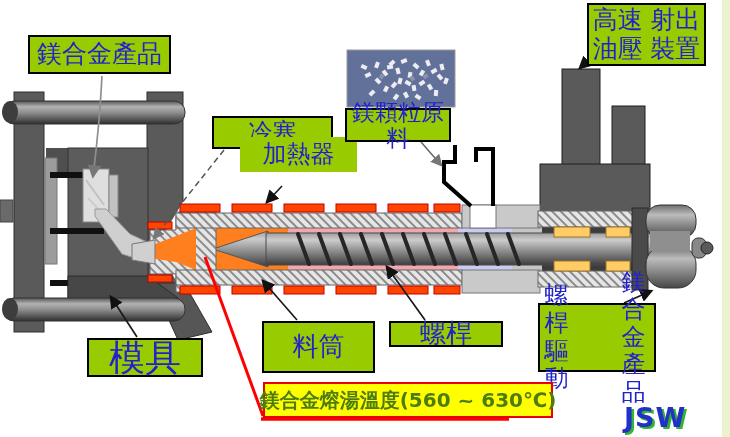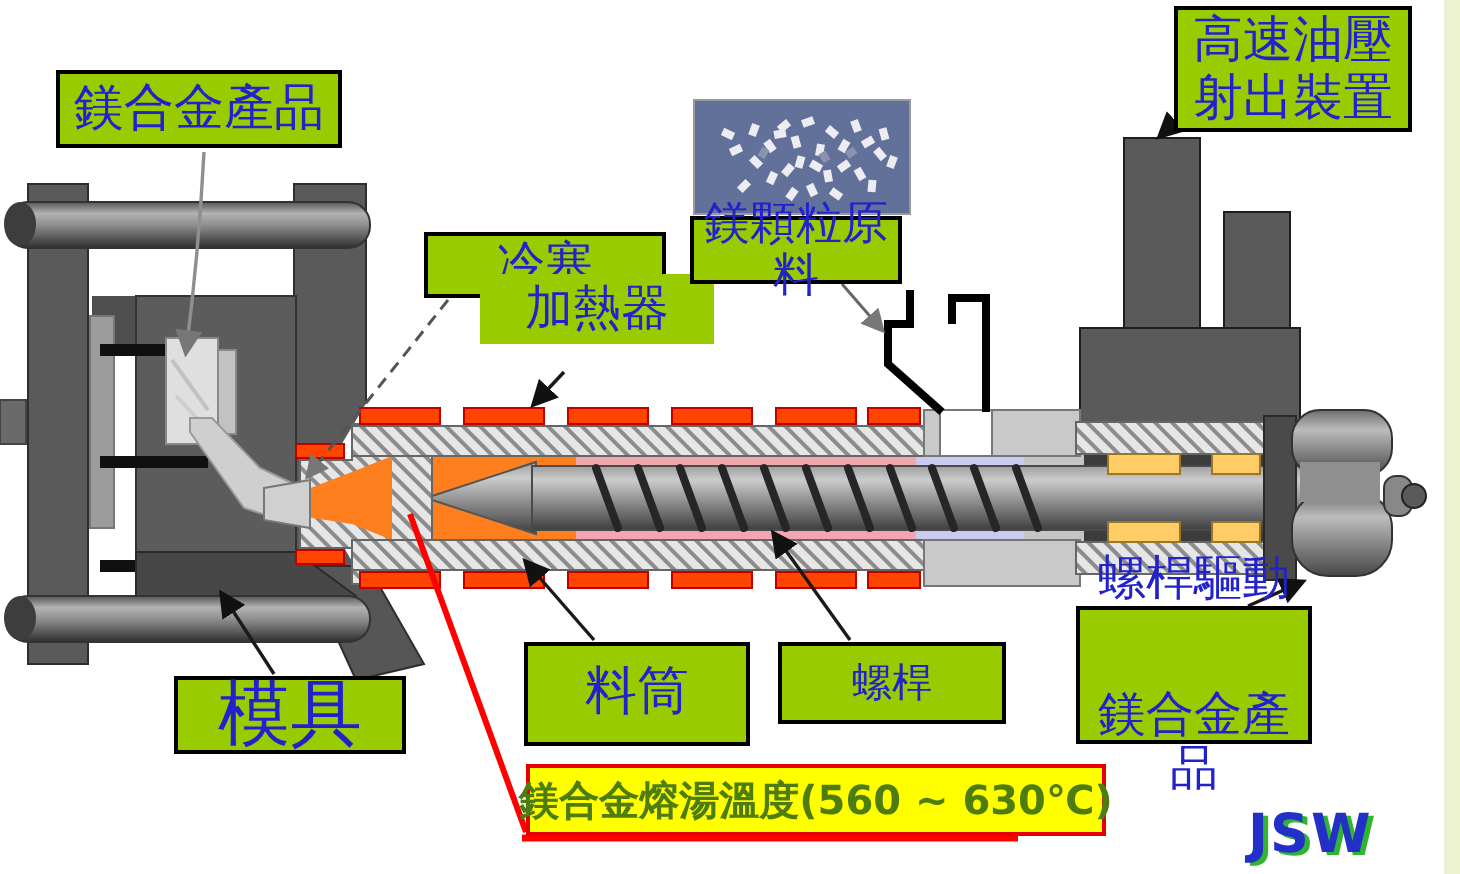--- a/index.html
+++ b/index.html
@@ -1,20 +1,20 @@
 <!DOCTYPE html>
 <html><head>
 <meta charset="utf-8">
 <style>
   html,body{margin:0;padding:0;}
   body{font-family:"DejaVu Sans",sans-serif;background:#fff;}
   .stage{position:relative;width:730px;height:437px;background:#ffffff;overflow:hidden;}
   .stage svg{position:absolute;left:0;top:0;}
   .lbl{position:absolute;background:#99CC00;border:2px solid #000;color:#2222CC;
-       display:flex;flex-direction:column;align-items:center;justify-content:center;
+       display:flex;flex-direction:row;align-items:center;justify-content:center;
        text-align:center;font-weight:500;line-height:1.15;box-sizing:border-box;}
   .lbl.noborder{border:none;}
   .temp{position:absolute;background:#FFFF00;border:2px solid #E80000;color:#4d7c0f;
         display:flex;align-items:center;justify-content:center;font-weight:700;
         box-sizing:border-box;white-space:nowrap;}
   .logo{position:absolute;font-weight:800;color:#2230C8;letter-spacing:1px;
         text-shadow:2.5px 1.5px 0 #2FB52F;}
   .edgestrip{position:absolute;right:0;top:0;width:8px;height:437px;background:#ECF2CF;}
 </style>
 </head>
@@ -226,21 +226,21 @@
   </div>
 
   <div class="lbl" style="left:87px;top:338px;width:116px;height:39px;font-size:36px;">
     <span>模具</span>
   </div>
 
   <div class="lbl" style="left:262px;top:321px;width:113px;height:52px;font-size:26px;">
     <span>料筒</span>
   </div>
 
-  <div class="lbl" style="left:389px;top:321px;width:114px;height:41px;font-size:20px;">
+  <div class="lbl" style="left:389px;top:321px;width:114px;height:26px;font-size:26px;">
     <span>螺桿</span>
   </div>
 
   <div class="lbl" style="left:538px;top:303px;width:118px;height:69px;font-size:24px;gap:40px;">
     <span>螺桿驅動</span>
     <span>鎂合金產品</span>
   </div>
 
   <div class="temp" style="left:263px;top:382px;width:290px;height:36px;font-size:20px;">
     <span>鎂合金熔湯溫度(560 ~ 630℃)</span>

